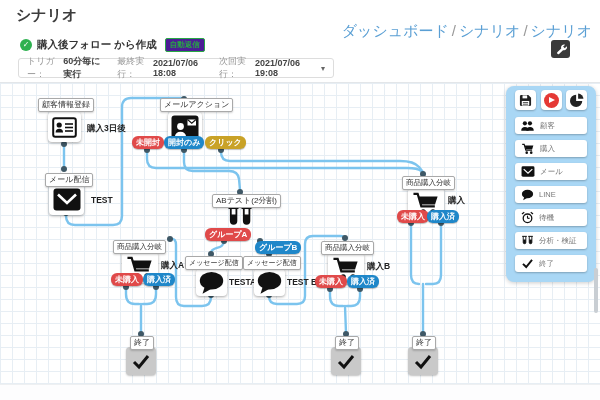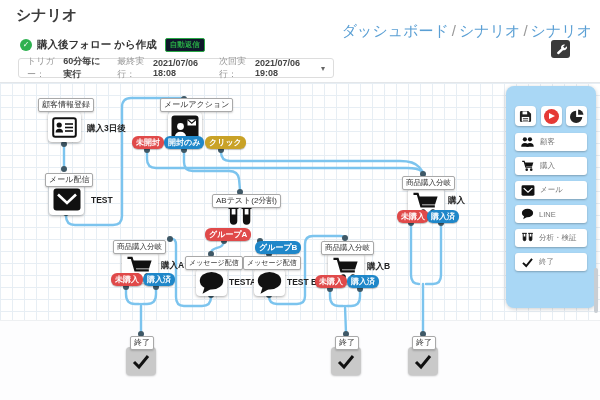--- a/index.html
+++ b/index.html
@@ -8,43 +8,43 @@
 
   
   .header { position:relative; height:82px; background:#fff; }
   .page-title { position:absolute; left:16px; top:6px; font-size:15px; font-weight:bold; color:#3c3c3c; }
   .breadcrumb { position:absolute; right:8px; top:22px; font-size:15px; color:#999; }
   .breadcrumb a { color:#5a9fd4; text-decoration:none; cursor:pointer; }
   .bc-sep { margin:0 3px; color:#999; }
   .scenario-row { position:absolute; left:20px; top:38px; display:flex; align-items:center; }
   .check-circle { width:12px; height:12px; border-radius:50%; background:#2eb150; color:#fff; font-size:8px; line-height:12px; text-align:center; margin-right:5px; }
   .scenario-name { font-size:10.5px; font-weight:bold; color:#333; }
-  .scenario-badge { margin-left:8px; font-size:7.5px; color:#28a745; border:1px solid #28a745; background:#0f172a; border-radius:2px; padding:1px 4px; font-weight:bold; }
+  .scenario-badge { margin-left:8px; font-size:7.5px; color:#28a745; border:1px solid #28a745; background:#4c1d95; border-radius:2px; padding:1px 4px; font-weight:bold; }
   .trigger-bar { position:absolute; left:18px; top:58px; width:316px; height:20px; border:1px solid #ddd; border-radius:3px; background:#fff; display:flex; align-items:center; font-size:9px; padding:4px 8px; }
   .t-label { color:#999; }
   .t-value { color:#444; font-weight:bold; margin-right:10px; }
   .t-caret { margin-left:auto; color:#666; font-size:8px; }
   .wrench-btn { position:absolute; right:30px; top:40px; width:19px; height:18px; background:#3a3a3a; border-radius:3px; display:flex; align-items:center; justify-content:center; cursor:pointer; }
 
   
-  .canvas { position:absolute; left:0; top:82px; width:600px; height:239px; background:#fff;
+  .canvas { position:absolute; left:0; top:82px; width:600px; height:303px; background:#fff;
     background-image:linear-gradient(#e7eef4 1px, transparent 1px), linear-gradient(90deg,#e7eef4 1px, transparent 1px);
     background-size:12px 12px; border-top:1px solid #e3e6e9; border-bottom:1px solid #eef0f2; }
   .wires { position:absolute; left:0; top:0; pointer-events:none; }
   .nlabel { position:absolute; background:#fff; border:1px solid #a9a9a9; border-radius:2px; font-size:8px; line-height:10px; padding:1px 3px; color:#333; box-shadow:0 1px 2px rgba(0,0,0,.18); white-space:nowrap; z-index:3; }
   .tag { position:absolute; color:#fff; font-size:8px; line-height:9px; font-weight:bold; padding:2px 4px; border-radius:6px; z-index:3; white-space:nowrap; box-shadow:0 1px 1px rgba(0,0,0,.25); }
   .tag-red { background:#e04a4a; } .tag-blue { background:#1f87c9; } .tag-yellow { background:#c9a227; }
   .iconbox { position:absolute; background:#fff; border-radius:4px; box-shadow:0 1px 3px rgba(0,0,0,.35); display:flex; align-items:center; justify-content:center; z-index:2; }
   .bare { position:absolute; z-index:2; display:flex; align-items:center; justify-content:center; }
   .sidetext { position:absolute; font-size:8.5px; font-weight:bold; color:#222; z-index:2; white-space:nowrap; }
   .endbox { position:absolute; width:30px; height:28px; background:#c9c9c9; border-radius:4px; display:flex; align-items:center; justify-content:center; box-shadow:0 1px 2px rgba(0,0,0,.25); z-index:2; }
   .scrollbar-thumb { position:absolute; right:2px; top:185px; width:4px; height:45px; background:#c9ced3; border-radius:2px; z-index:6; }
 
   
-  .toolpanel { position:absolute; left:506px; top:86px; width:90px; height:222px; background:#a9d7f5; border-radius:8px; box-shadow:0 1px 4px rgba(0,0,0,.2); z-index:5; padding:20px 9px; display:flex; flex-direction:column; }
+  .toolpanel { position:absolute; left:506px; top:86px; width:90px; height:196px; background:#a9d7f5; border-radius:8px; box-shadow:0 1px 4px rgba(0,0,0,.2); z-index:5; padding:4px 9px; display:flex; flex-direction:column; }
   .tp-toprow { display:flex; justify-content:space-between; margin-bottom:7px; }
   .tp-sq { width:21px; height:20px; background:#fff; border-radius:4px; box-shadow:0 1px 2px rgba(0,0,0,.25); display:flex; align-items:center; justify-content:center; cursor:pointer; }
   .tp-btn { height:18px; background:#fff; border-radius:3px; box-shadow:0 1px 2px rgba(0,0,0,.25); display:flex; align-items:center; padding:0 6px; margin-bottom:6px; cursor:pointer; }
   .tp-btn .lbl { font-size:7.5px; color:#777; margin-left:5px; white-space:nowrap; }
   .play-circle { width:15px; height:15px; border-radius:50%; background:#e53935; position:relative; }
   .play-circle:after { content:""; position:absolute; left:5.5px; top:4px; border-left:6px solid #fff; border-top:3.5px solid transparent; border-bottom:3.5px solid transparent; }
 </style>
 </head>
 <body>
 
@@ -308,20 +308,30 @@
   </div>
 
   <div class="tp-btn">
     <svg width="13" height="12" viewBox="0 0 30 26">
       <ellipse cx="15" cy="10.5" rx="13" ry="9.8" fill="#111"></ellipse>
       <path d="M7.5 17 L5 25 L15 19.5 Z" fill="#111"></path>
     </svg>
     <span class="lbl">LINE</span>
   </div>
 
+  <div class="tp-btn">
+    <svg width="13" height="13" viewBox="0 0 16 16">
+      <circle cx="8" cy="9" r="5.3" fill="none" stroke="#111" stroke-width="1.6"></circle>
+      <line x1="8" y1="9" x2="8" y2="5.8" stroke="#111" stroke-width="1.4"></line>
+      <line x1="8" y1="9" x2="10.6" y2="9" stroke="#111" stroke-width="1.4"></line>
+      <line x1="1.2" y1="3.6" x2="4" y2="1.6" stroke="#111" stroke-width="1.6"></line>
+      <line x1="14.8" y1="3.6" x2="12" y2="1.6" stroke="#111" stroke-width="1.6"></line>
+    </svg>
+    <span class="lbl">待機</span>
+  </div>
 
   <div class="tp-btn">
     <svg width="13" height="12" viewBox="0 0 28 24">
       <line x1="2.5" y1="2" x2="12.5" y2="2" stroke="#111" stroke-width="2.2"></line>
       <path d="M4.8 2 v13 a2.8 2.8 0 0 0 5.6 0 V2" fill="none" stroke="#111" stroke-width="2"></path>
       <path d="M4.8 8.5 v6.5 a2.8 2.8 0 0 0 5.6 0 V8.5 Z" fill="#111"></path>
       <line x1="15.5" y1="2" x2="25.5" y2="2" stroke="#111" stroke-width="2.2"></line>
       <path d="M17.8 2 v13 a2.8 2.8 0 0 0 5.6 0 V2" fill="none" stroke="#111" stroke-width="2"></path>
       <path d="M17.8 8.5 v6.5 a2.8 2.8 0 0 0 5.6 0 V8.5 Z" fill="#111"></path>
     </svg>

